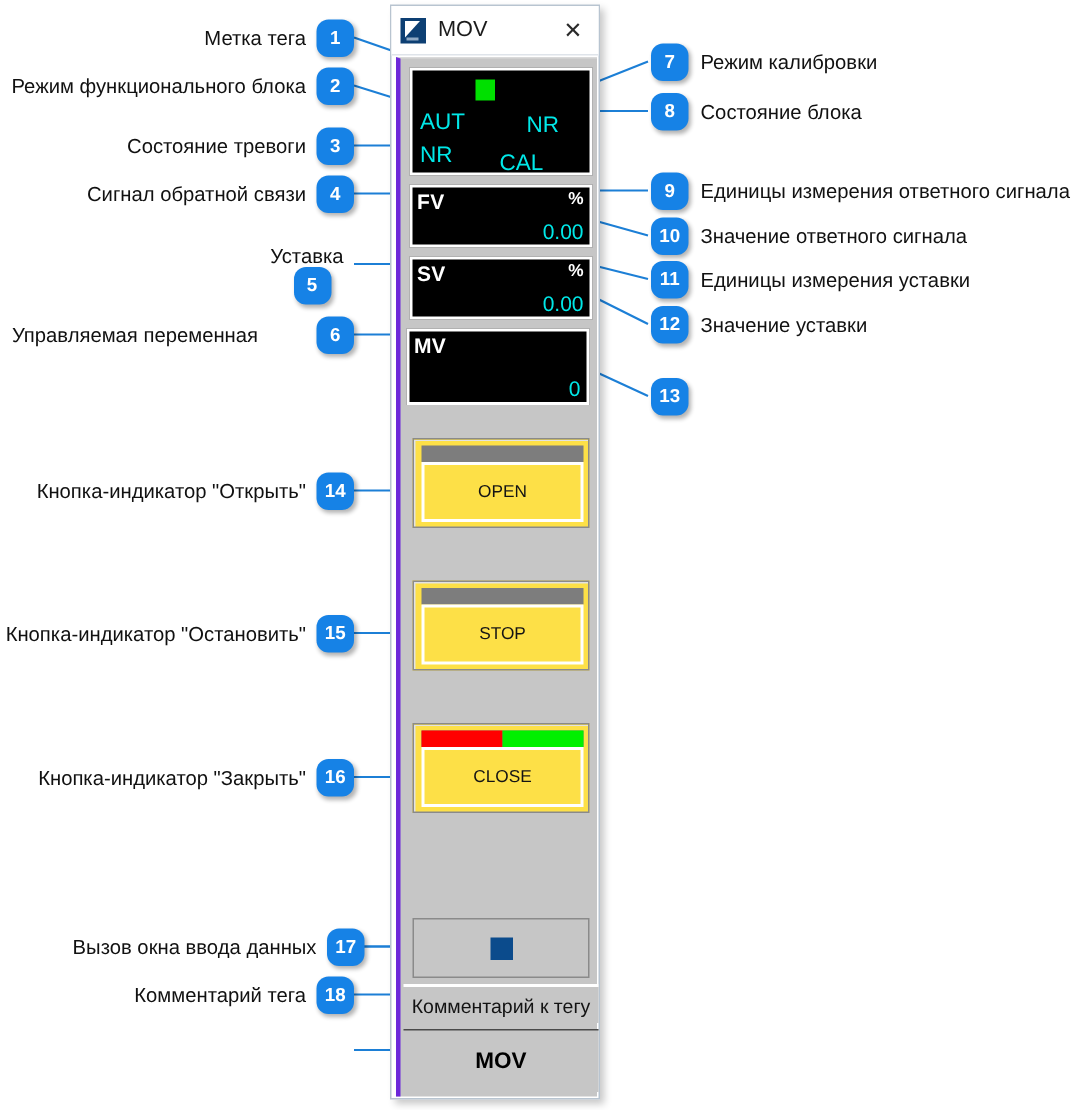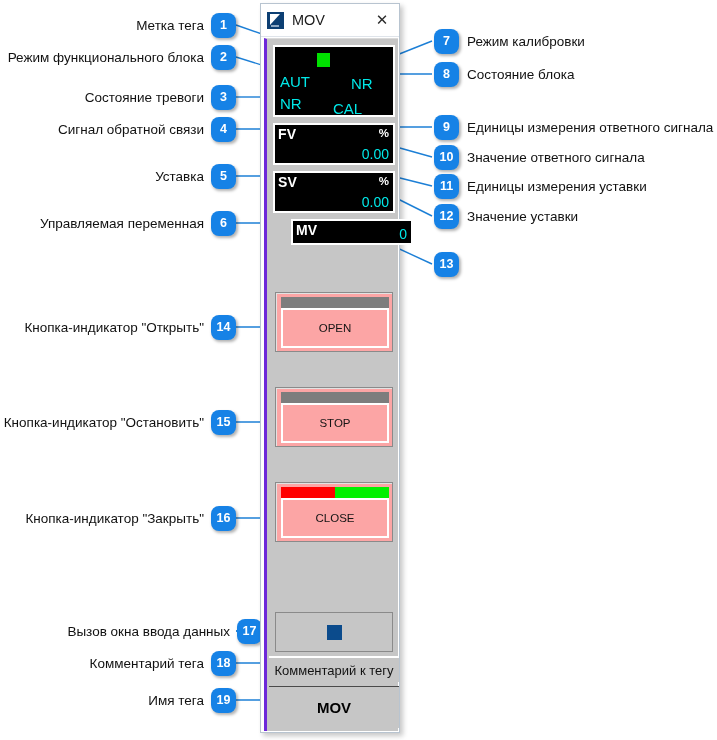--- a/index.html
+++ b/index.html
@@ -119,26 +119,26 @@
     position: absolute; color: #00e8e8; font-size: 15px;
     font-family: "Liberation Sans", sans-serif;
   }
   #st-aut { left: 5px; top: 26px; }
   #st-nr  { left: 5px; top: 48px; }
   #st-cal { left: 58px; top: 53px; }
   #st-blk { left: 76px; top: 28px; }
 
   #fv-panel { left: 6px; top: 84px; width: 122px; height: 42px; }
   #sv-panel { left: 6px; top: 132px; width: 122px; height: 42px; }
-  #mv-panel { left: 24px; top: 180px; width: 122px; height: 26px; }
+  #mv-panel { left: 4px; top: 180px; width: 122px; height: 51px; }
 
   
   .ibtn {
     position: absolute; left: 8px; width: 118px; height: 60px;
-    background: #fca5a5;
+    background: #fde047;
     border: 1px solid #8a8a8a;
     box-shadow: inset 1px 1px 0 #e2e2e2;
   }
   .ibtn .bar {
     position: absolute; left: 5px; top: 4px; width: 108px; height: 11px;
     background: #7d7d7d;
     display: flex;
   }
   .ibtn .bar .seg-r { background: #ff0000; height: 100%; width: 50%; }
   .ibtn .bar .seg-g { background: #00f000; height: 100%; width: 50%; }
@@ -214,51 +214,47 @@
     <span class="badge">2</span>
   </div>
   <div class="callout left" style="right:481px; top:85px;">
     <span class="txt">Состояние тревоги</span>
     <span class="badge">3</span>
   </div>
   <div class="callout left" style="right:481px; top:117px;">
     <span class="txt">Сигнал обратной связи</span>
     <span class="badge">4</span>
   </div>
-  <div class="callout left" style="right:481px; top:164px;">
+  <div class="callout left" style="right:481px; top:164px;flex-direction:column;">
     <span class="txt">Уставка</span>
     <span class="badge">5</span>
   </div>
-  <div class="callout left" style="right:481px; top:211px;">
+  <div class="callout left" style="right:481px; top:211px;gap:32px;">
     <span class="txt">Управляемая переменная</span>
     <span class="badge">6</span>
   </div>
   <div class="callout left" style="right:481px; top:315px;">
     <span class="txt">Кнопка-индикатор "Открыть"</span>
     <span class="badge">14</span>
   </div>
   <div class="callout left" style="right:481px; top:410px;">
     <span class="txt">Кнопка-индикатор "Остановить"</span>
     <span class="badge">15</span>
   </div>
   <div class="callout left" style="right:481px; top:506px;">
     <span class="txt">Кнопка-индикатор "Закрыть"</span>
     <span class="badge">16</span>
   </div>
-  <div class="callout left" style="right:455px; top:619px;margin-left:20px;">
+  <div class="callout left" style="right:474px; top:619px;margin-left:20px;">
     <span class="txt">Вызов окна ввода данных</span>
     <span class="badge">17</span>
   </div>
   <div class="callout left" style="right:481px; top:651px;">
     <span class="txt">Комментарий тега</span>
     <span class="badge">18</span>
-  </div>
-  <div class="callout left" style="right:481px; top:688px;">
-    <span class="txt">Имя тега</span>
-    <span class="badge">19</span>
   </div>
 
   <div class="callout right" style="left:434px; top:29px;">
     <span class="badge">7</span>
     <span class="txt">Режим калибровки</span>
   </div>
   <div class="callout right" style="left:434px; top:62px;">
     <span class="badge">8</span>
     <span class="txt">Состояние блока</span>
   </div>

